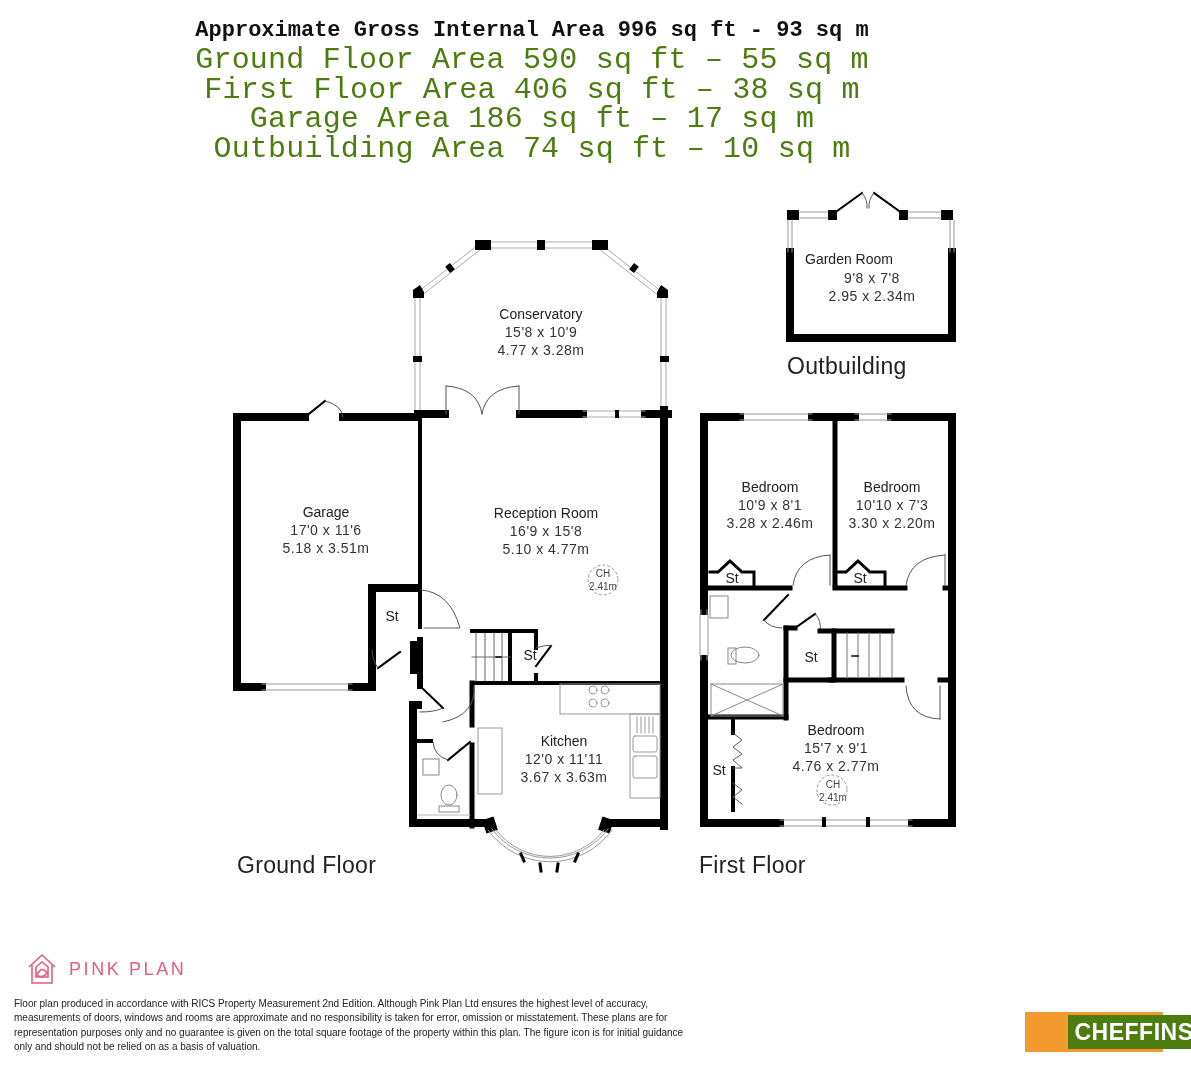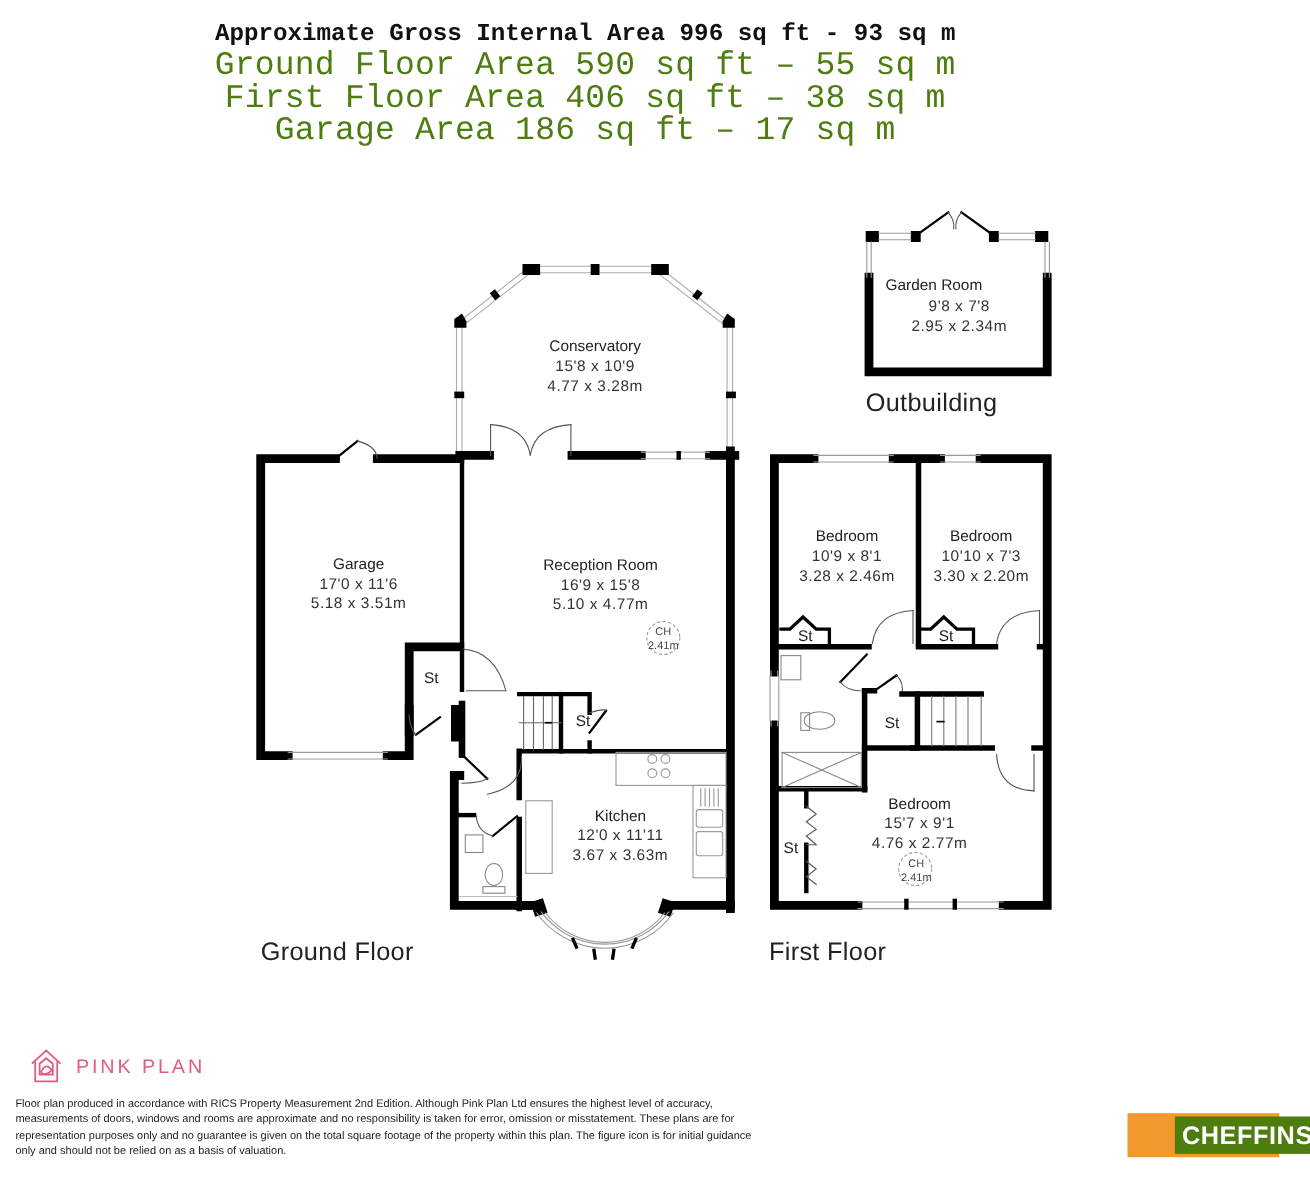--- a/index.html
+++ b/index.html
@@ -20,20 +20,21 @@
   .cheffins .inner { width: 100%; height: 100%; background: #4d7c0f; color: #fff; font-weight: bold; font-size: 23px; display: flex; align-items: center; justify-content: center; letter-spacing: 0.5px; margin-left: 40px; }
 </style>
 </head>
 <body>
 
 <div class="header">
   <div class="bold">Approximate Gross Internal Area 996 sq ft - 93 sq m</div>
   <div class="line">Ground Floor Area 590 sq ft – 55 sq m</div>
   <div class="line">First Floor Area 406 sq ft – 38 sq m</div>
   <div class="line">Garage Area 186 sq ft – 17 sq m</div>
+  <div class="line">Outbuilding Area 74 sq ft – 10 sq m</div>
 </div>
 
 <svg class="plan" width="1191" height="1080" viewBox="0 0 1191 1080">
   <g fill="none" stroke="#000" stroke-linecap="square">
 
     <g>
 
       <path d="M790 252 L790 338 L952 338 L952 252" stroke-width="8"></path>
       <rect x="787" y="210" width="12" height="10" fill="#000" stroke="none"></rect>
       <rect x="941" y="210" width="12" height="10" fill="#000" stroke="none"></rect>

